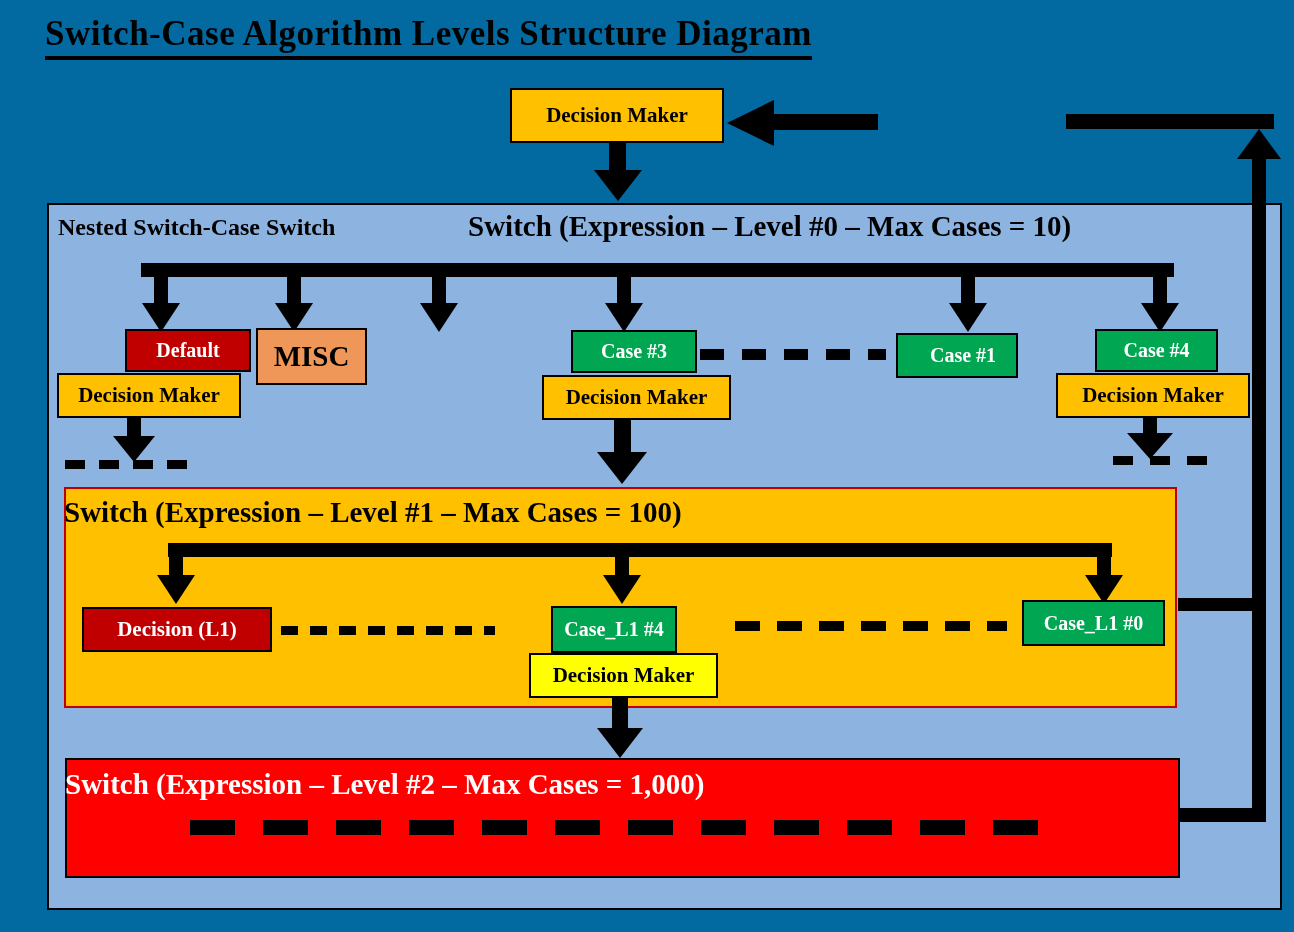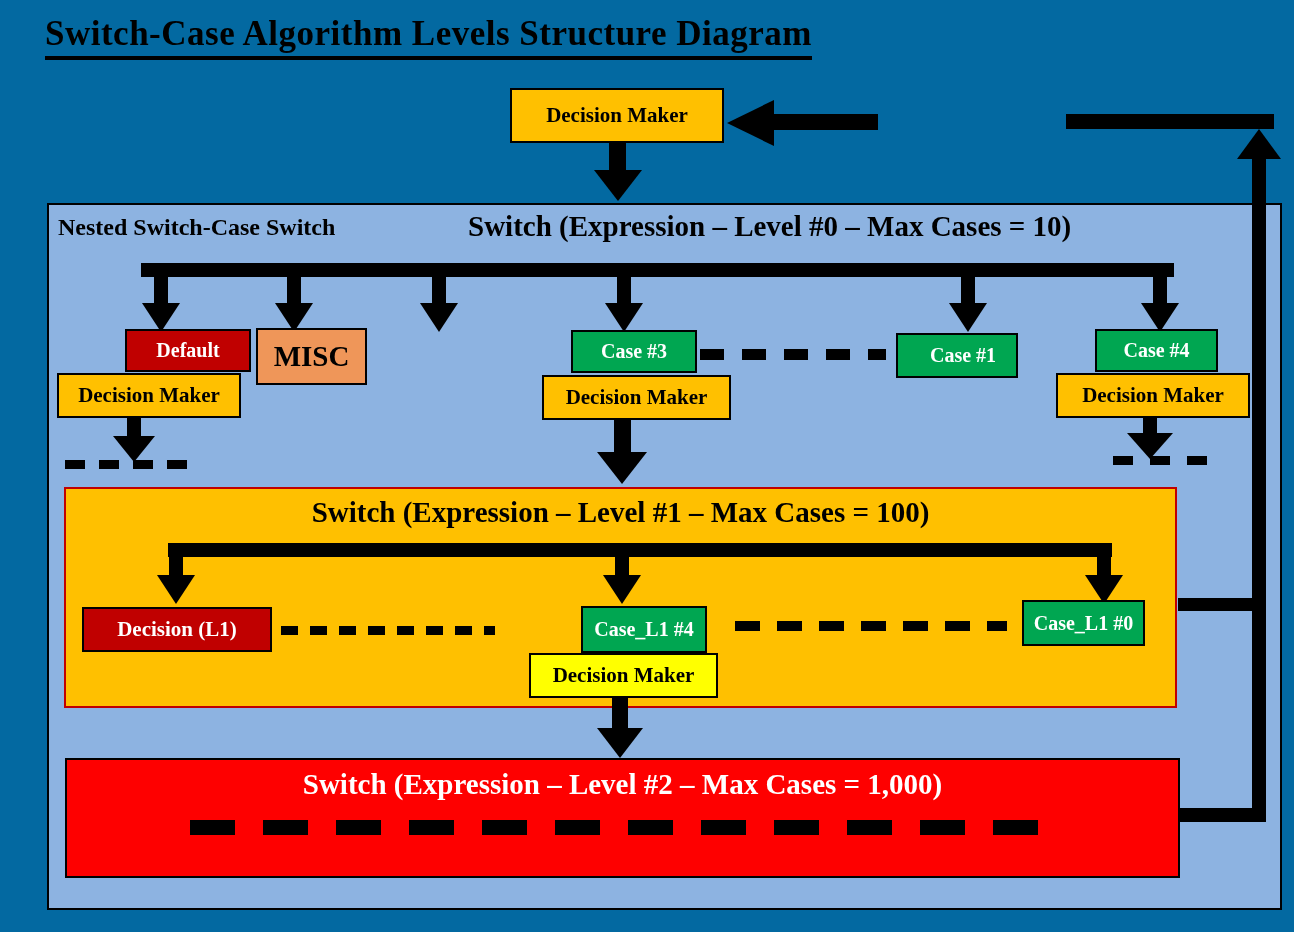--- a/index.html
+++ b/index.html
@@ -26,21 +26,21 @@
   .line{position:absolute;background:#000;}
   .arr-down{position:absolute;width:0;height:0;}
   .arr-left{position:absolute;width:0;height:0;}
   .arr-up{position:absolute;width:0;height:0;}
   .dash{position:absolute;}
   .title{
     position:absolute;font-size:35px;border-bottom:4px solid #000;padding-bottom:2px;
     letter-spacing:0.5px;white-space:nowrap;
   }
   .heading{position:absolute;white-space:nowrap;}
-  .ctr{text-align:center;}
+  .ctr{text-align:left;}
 </style>
 </head>
 <body>
 
 <div class="page">
 
   <div class="title" style="left:45px;top:14px;">Switch-Case Algorithm Levels Structure Diagram</div>
 
   <div class="panel" style="left:47px;top:203px;width:1235px;height:707px;"></div>
 
@@ -103,23 +103,23 @@
   <div class="line" style="left:168px;top:543px;width:944px;height:14px;"></div>
   <div class="line" style="left:169px;top:555px;width:14px;height:22px;"></div>
   <div class="arr-down" style="left:157px;top:575px;border-left:19px solid transparent;border-right:19px solid transparent;border-top:29px solid #000;"></div>
   <div class="line" style="left:615px;top:555px;width:14px;height:22px;"></div>
   <div class="arr-down" style="left:603px;top:575px;border-left:19px solid transparent;border-right:19px solid transparent;border-top:29px solid #000;"></div>
   <div class="line" style="left:1097px;top:555px;width:14px;height:22px;"></div>
   <div class="arr-down" style="left:1085px;top:575px;border-left:19px solid transparent;border-right:19px solid transparent;border-top:29px solid #000;"></div>
 
   <div class="box bg-darkred" style="left:82px;top:607px;width:190px;height:45px;font-size:21px;">Decision (L1)</div>
   <div class="dash" style="left:281px;top:626px;width:214px;height:9px;background:repeating-linear-gradient(90deg,#000 0 17px,transparent 17px 29px);"></div>
-  <div class="box bg-green" style="left:581px;top:606px;width:126px;height:47px;font-size:20px;">Case_L1 #4</div>
+  <div class="box bg-green" style="left:551px;top:606px;width:126px;height:47px;font-size:20px;">Case_L1 #4</div>
   <div class="dash" style="left:735px;top:621px;width:272px;height:10px;background:repeating-linear-gradient(90deg,#000 0 25px,transparent 25px 42px);"></div>
-  <div class="box bg-green" style="left:1022px;top:600px;width:123px;height:46px;font-size:20px;">Case_L1 #0</div>
+  <div class="box bg-green" style="left:1022px;top:600px;width:143px;height:46px;font-size:20px;">Case_L1 #0</div>
 
   <div class="box bg-yellow" style="left:529px;top:653px;width:189px;height:45px;font-size:21px;">Decision Maker</div>
 
   <div class="line" style="left:612px;top:698px;width:16px;height:32px;"></div>
   <div class="arr-down" style="left:597px;top:728px;border-left:23px solid transparent;border-right:23px solid transparent;border-top:30px solid #000;"></div>
 
   <div class="box bg-red" style="left:65px;top:758px;width:1115px;height:120px;"></div>
   <div class="heading ctr" style="left:65px;top:768px;width:1115px;font-size:29px;color:#fff;">Switch (Expression – Level #2 – Max Cases = 1,000)</div>
   <div class="dash" style="left:190px;top:820px;width:862px;height:15px;background:repeating-linear-gradient(90deg,#000 0 45px,transparent 45px 73px);"></div>
 

